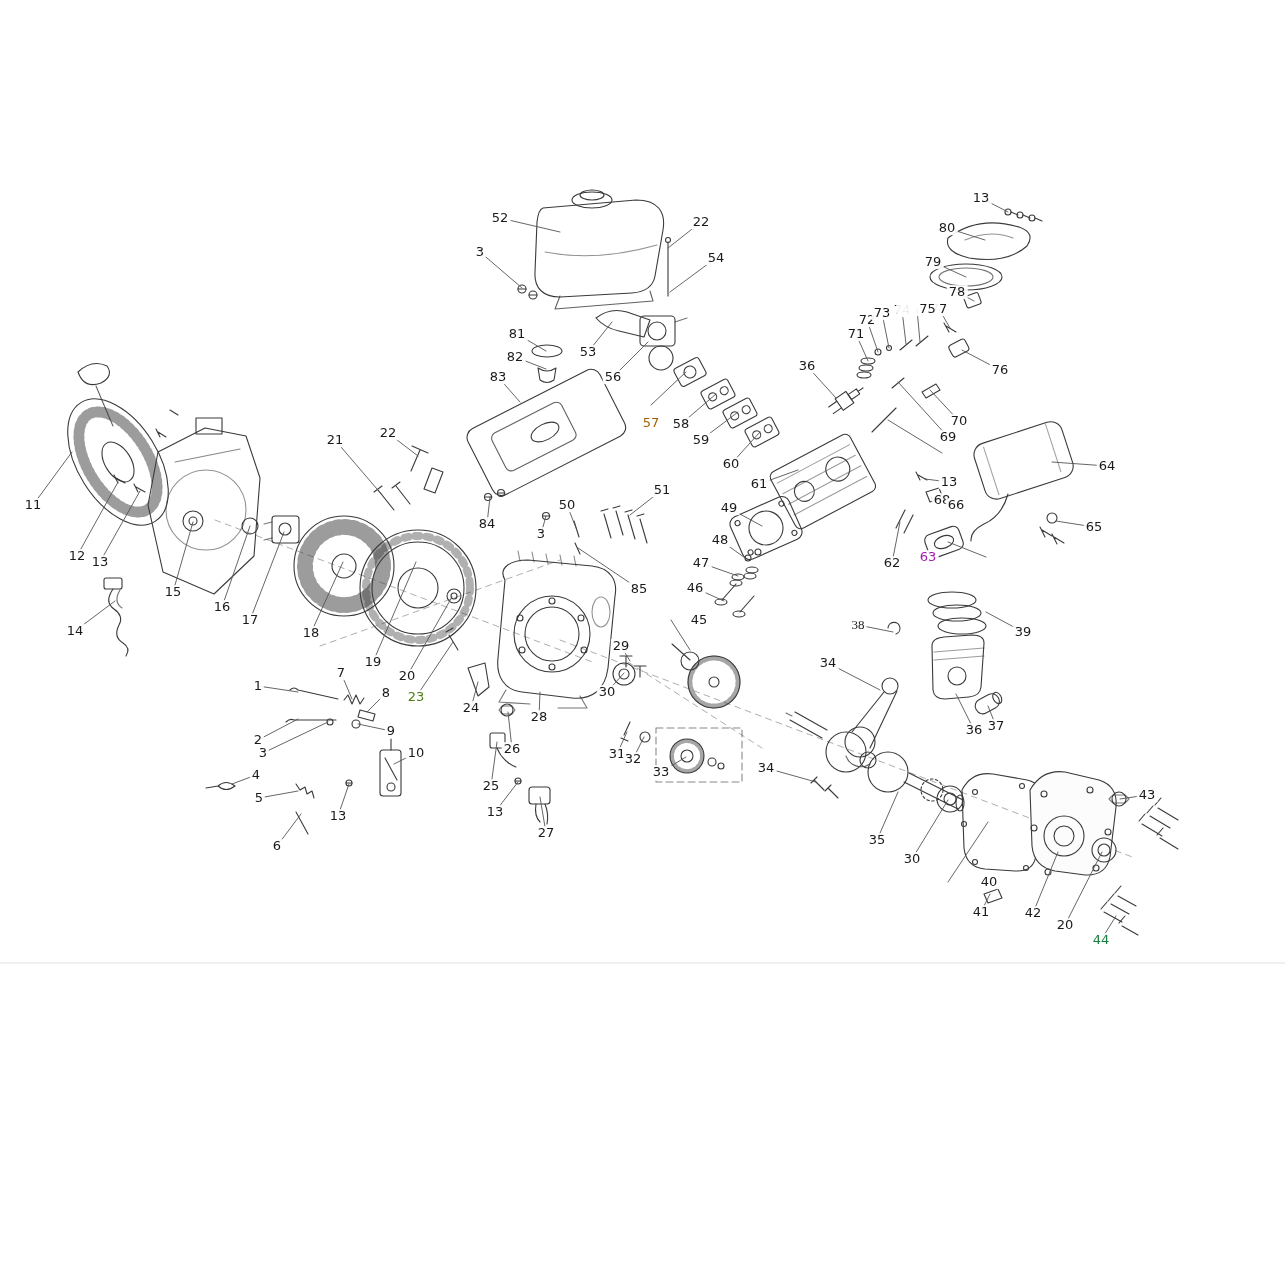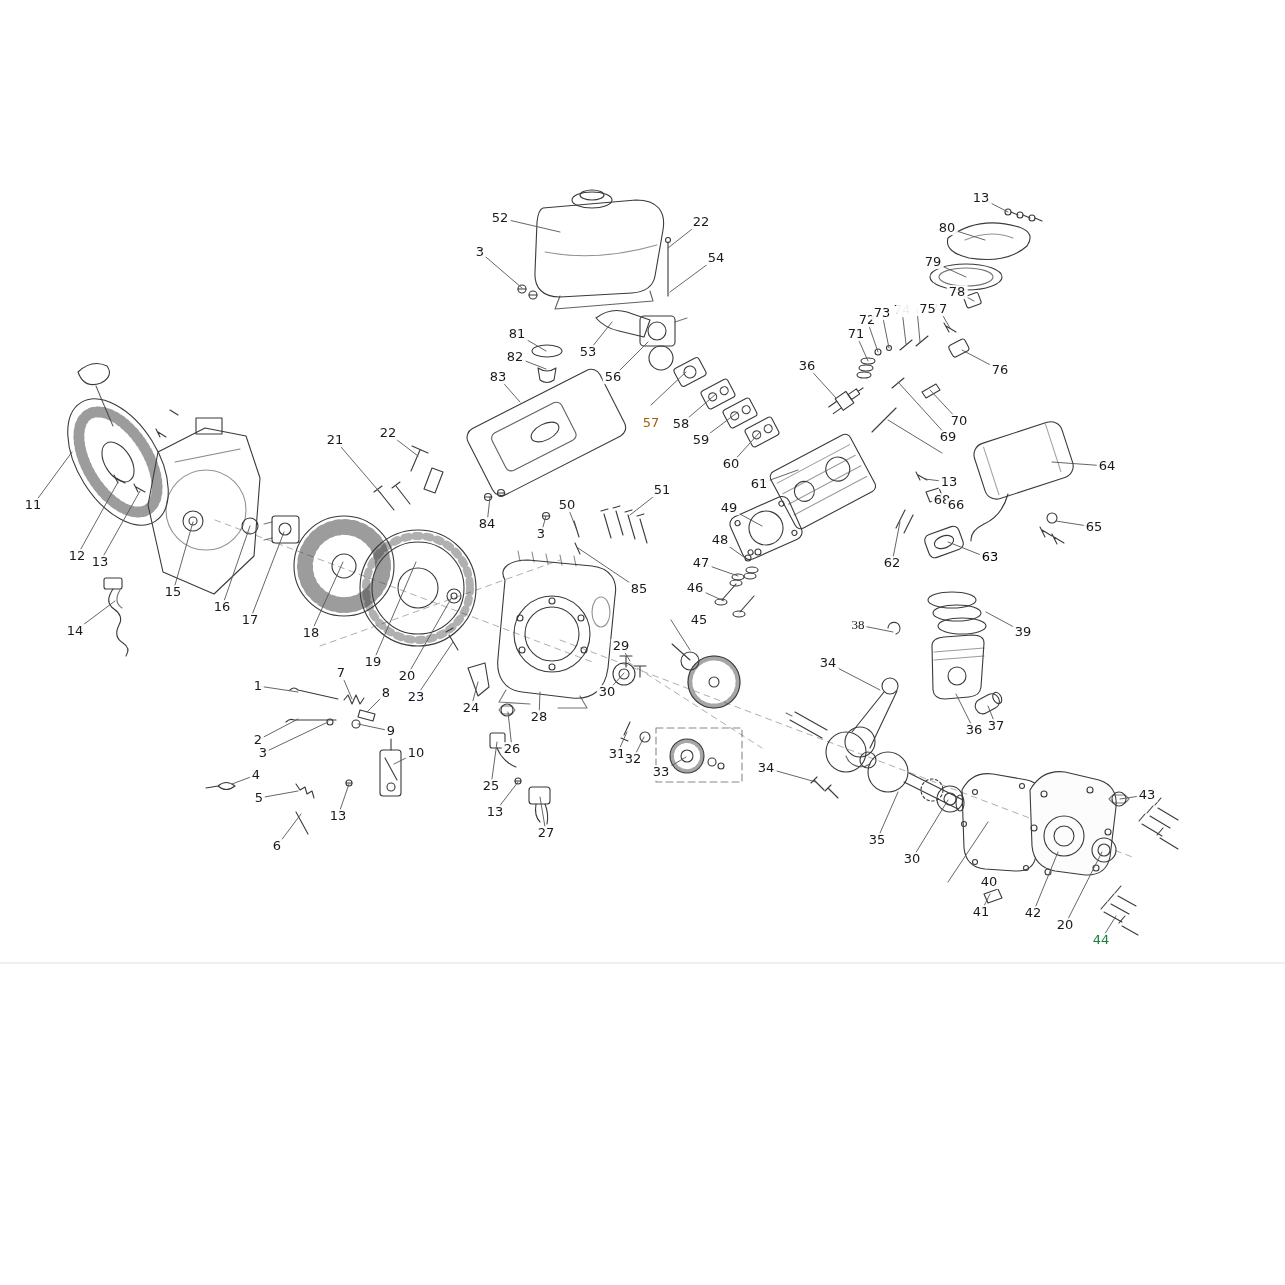--- a/index.html
+++ b/index.html
@@ -548,21 +548,21 @@
       <span class="callout" style="left: 731px; top: 464px; color: rgb(26, 26, 26);">60</span>
       <span class="callout" style="left: 759px; top: 484px; color: rgb(26, 26, 26);">61</span>
       <span class="callout" style="left: 1000px; top: 370px; color: rgb(26, 26, 26);">76</span>
       <span class="callout" style="left: 959px; top: 421px; color: rgb(26, 26, 26);">70</span>
       <span class="callout" style="left: 948px; top: 437px; color: rgb(26, 26, 26);">69</span>
       <span class="callout" style="left: 942px; top: 453px; color: rgb(26, 26, 26); margin-top: 47px;">68</span>
       <span class="callout" style="left: 1107px; top: 466px; color: rgb(26, 26, 26);">64</span>
       <span class="callout" style="left: 949px; top: 482px; color: rgb(26, 26, 26);">13</span>
       <span class="callout" style="left: 956px; top: 505px; color: rgb(26, 26, 26);">66</span>
       <span class="callout" style="left: 1094px; top: 527px; color: rgb(26, 26, 26);">65</span>
-      <span class="callout" style="left: 990px; top: 557px; color: #000000;">63</span>
+      <span class="callout" style="left: 928px; top: 557px; color: #a21caf;">63</span>
       <span class="callout" style="left: 892px; top: 563px; color: rgb(26, 26, 26);">62</span>
       <span class="callout" style="left: 729px; top: 508px; color: rgb(26, 26, 26);">49</span>
       <span class="callout" style="left: 720px; top: 540px; color: rgb(26, 26, 26);">48</span>
       <span class="callout" style="left: 701px; top: 563px; color: rgb(26, 26, 26);">47</span>
       <span class="callout" style="left: 695px; top: 588px; color: rgb(26, 26, 26);">46</span>
       <span class="callout" style="left: 662px; top: 490px; color: rgb(26, 26, 26);">51</span>
       <span class="callout" style="left: 567px; top: 505px; color: rgb(26, 26, 26);">50</span>
       <span class="callout" style="left: 541px; top: 534px; color: rgb(26, 26, 26);">3</span>
       <span class="callout" style="left: 639px; top: 589px; color: rgb(26, 26, 26);">85</span>
       <span class="callout" style="left: 33px; top: 505px; color: rgb(26, 26, 26);">11</span>
@@ -571,21 +571,21 @@
       <span class="callout" style="left: 75px; top: 631px; color: rgb(26, 26, 26);">14</span>
       <span class="callout" style="left: 173px; top: 592px; color: rgb(26, 26, 26);">15</span>
       <span class="callout" style="left: 222px; top: 607px; color: rgb(26, 26, 26);">16</span>
       <span class="callout" style="left: 250px; top: 620px; color: rgb(26, 26, 26);">17</span>
       <span class="callout" style="left: 311px; top: 633px; color: rgb(26, 26, 26);">18</span>
       <span class="callout" style="left: 373px; top: 662px; color: rgb(26, 26, 26);">19</span>
       <span class="callout" style="left: 407px; top: 676px; color: rgb(26, 26, 26);">20</span>
       <span class="callout" style="left: 335px; top: 440px; color: rgb(26, 26, 26);">21</span>
       <span class="callout" style="left: 388px; top: 433px; color: rgb(26, 26, 26);">22</span>
       <span class="callout" style="left: 487px; top: 524px; color: rgb(26, 26, 26);">84</span>
-      <span class="callout" style="left: 416px; top: 697px; color: #0f172a;">23</span>
+      <span class="callout" style="left: 416px; top: 697px; color: #4d7c0f;">23</span>
       <span class="callout" style="left: 471px; top: 708px; color: rgb(26, 26, 26);">24</span>
       <span class="callout" style="left: 539px; top: 717px; color: rgb(26, 26, 26);">28</span>
       <span class="callout" style="left: 512px; top: 749px; color: rgb(26, 26, 26);">26</span>
       <span class="callout" style="left: 491px; top: 786px; color: rgb(26, 26, 26);">25</span>
       <span class="callout" style="left: 495px; top: 812px; color: rgb(26, 26, 26);">13</span>
       <span class="callout" style="left: 546px; top: 833px; color: rgb(26, 26, 26);">27</span>
       <span class="callout" style="left: 621px; top: 646px; color: rgb(26, 26, 26);">29</span>
       <span class="callout" style="left: 607px; top: 692px; color: rgb(26, 26, 26);">30</span>
       <span class="callout" style="left: 671px; top: 620px; color: rgb(26, 26, 26); margin-left: 28px;">45</span>
       <span class="callout" style="left: 617px; top: 754px; color: rgb(26, 26, 26);">31</span>

